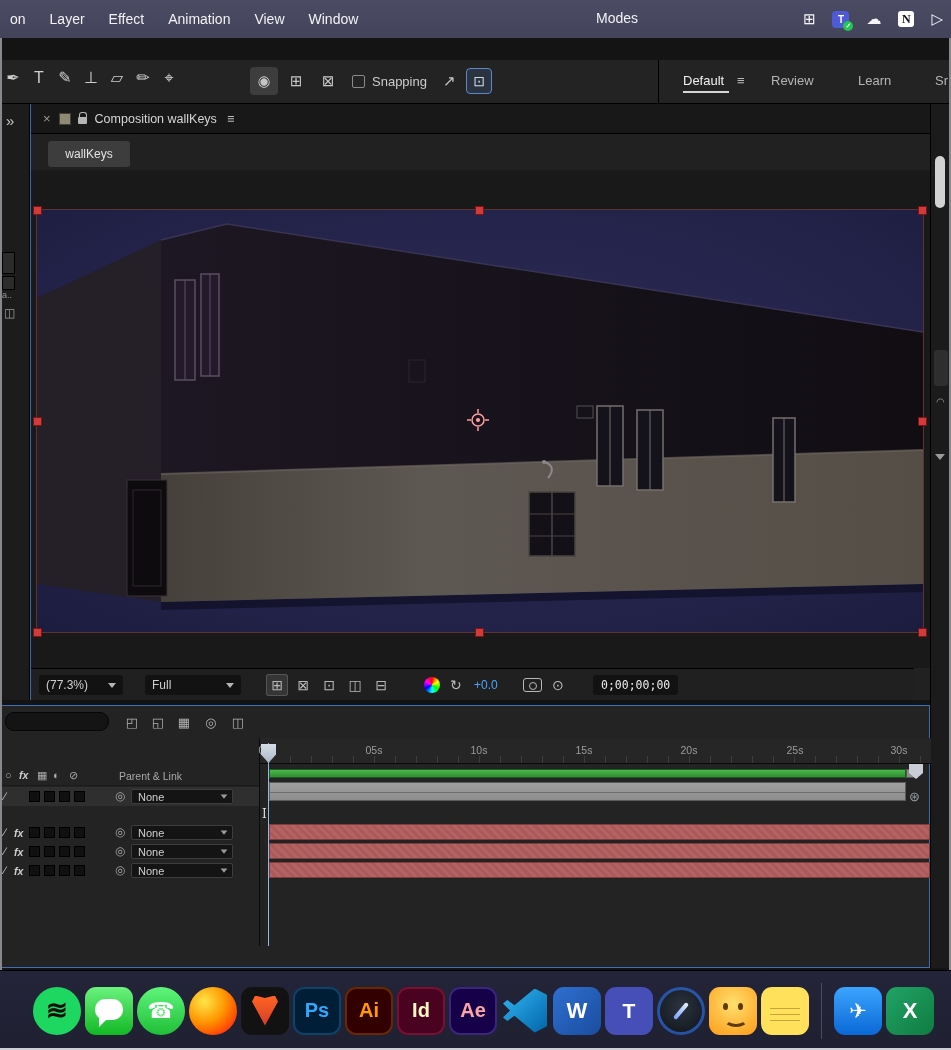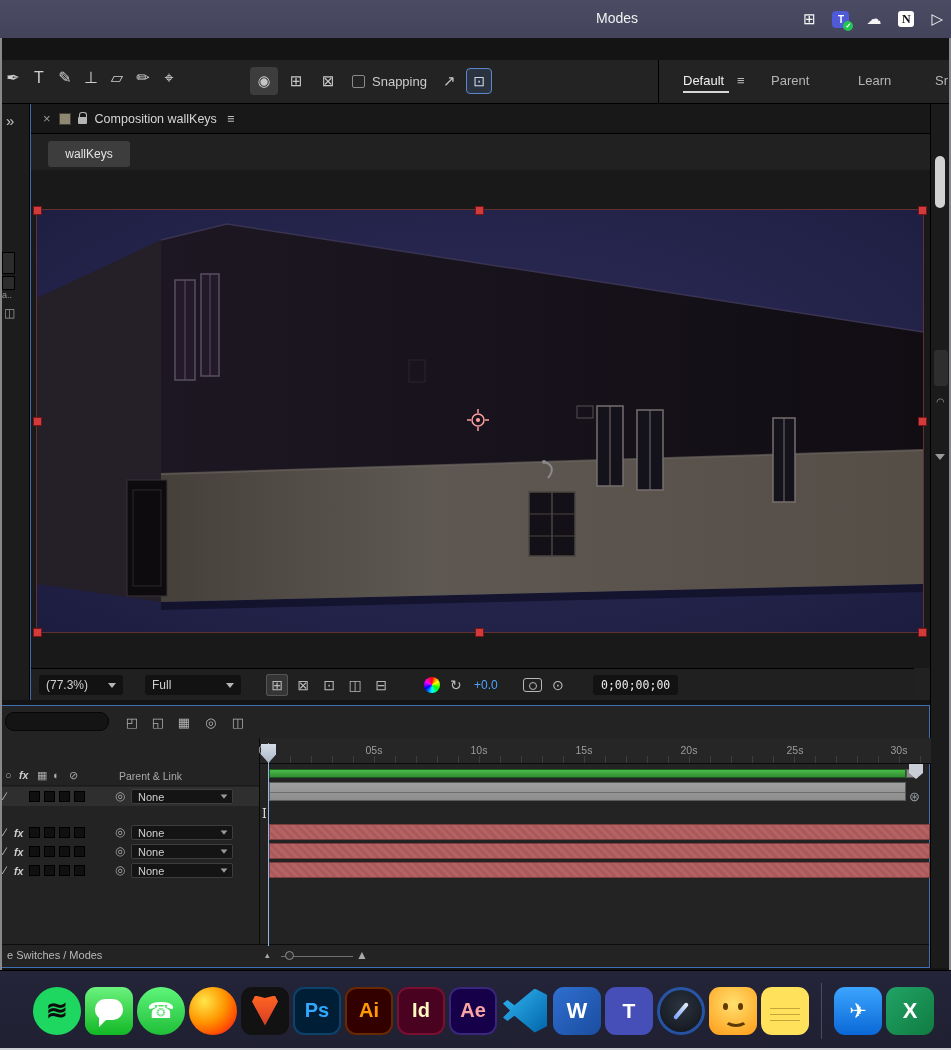--- a/index.html
+++ b/index.html
@@ -122,20 +122,28 @@
 
 .win-frame{border-left:2px solid #88888d;border-right:2px solid #88888d;pointer-events:none;z-index:40}
 .bottom-edge{background:#cfcfd6}
 </style>
 </head>
 <body>
 
 <div id="screen">
 
   <div class="abs menubar" style="left:0;top:0;width:951px;height:38px">
+    <div class="mb-left">
+      <span class="mb-item">on</span>
+      <span class="mb-item">Layer</span>
+      <span class="mb-item">Effect</span>
+      <span class="mb-item">Animation</span>
+      <span class="mb-item">View</span>
+      <span class="mb-item">Window</span>
+    </div>
     <span class="mb-item abs" style="left:596px;top:10px">Modes</span>
     <div class="mb-right">
       <span class="mb-ico">⊞</span>
       <span class="mb-teams">
           <span>T</span>
           <span class="chk">✓</span>
         </span>
       <span class="mb-ico">☁</span>
       <span class="mb-notion">N</span>
       <span class="mb-ico">▷</span>
@@ -165,21 +173,21 @@
     <span class="chkbox" style="left:352px;top:15px"></span>
     <span class="abs" style="left:372px;top:14px;font-size:13px;color:#cccccc">Snapping</span>
     <span class="abs" style="left:443px;top:12px;font-size:15px;color:#c5c5c5">↗</span>
     <div class="gizmo" style="left:466px;top:8px">
         <span>⊡</span>
       </div>
     <div class="abs" style="left:658px;top:0;width:1px;height:44px;background:#000"></div>
     <span class="ws-label active" style="left:683px">Default</span>
     <div class="ws-underline" style="left:683px;top:31px;width:46px"></div>
     <span class="abs" style="left:737px;top:13px;font-size:13px;color:#bbbbbb">≡</span>
-    <span class="ws-label" style="left:771px">Parent</span>
+    <span class="ws-label" style="left:771px">Review</span>
     <span class="ws-label" style="left:858px">Learn</span>
     <span class="ws-label" style="left:935px">Sr</span>
   </div>
 
   <div class="abs rail" style="left:0;top:104px;width:30px;height:596px">
     <span class="abs" style="left:6px;top:8px;font-size:15px;color:#c8c8c8">»</span>
     <div class="abs" style="left:2px;top:148px;width:13px;height:22px;background:#2c2c2c;border:1px solid #000"></div>
     <div class="abs" style="left:2px;top:172px;width:13px;height:14px;background:#2c2c2c;border:1px solid #000"></div>
     <span class="abs" style="left:2px;top:186px;font-size:9px;color:#999999">a..</span>
     <span class="abs" style="left:4px;top:202px;font-size:12px;color:#9a9a9a">◫</span>
@@ -412,27 +420,20 @@
       <span class="sw" style="left:43px;top:3px"></span>
       <span class="sw" style="left:58px;top:3px"></span>
       <span class="sw" style="left:73px;top:3px"></span>
       <span class="pick" style="left:114px;top:1px">◎</span>
       <div class="none-dd" style="top:1px">
           <span>None</span>
           <span class="caret"></span>
         </div>
     </div>
 
-    <div class="tl-bottom">
-      <span class="abs" style="left:6px;top:4px">e Switches / Modes</span>
-      <span class="abs" style="left:264px;top:5px;font-size:9px;color:#aaaaaa">▴</span>
-      <div class="zoomtrack"></div>
-      <div class="zoomthumb"></div>
-      <span class="abs" style="left:355px;top:3px;font-size:12px;color:#aaaaaa">▲</span>
-    </div>
   </div>
 
   <div class="abs dock" style="left:0;top:970px;width:951px;height:80px">
     <div class="dock-inner">
       <div class="di di-spotify">
           <span class="gly">≋</span>
         </div>
       <div class="di di-messages"></div>
       <div class="di di-whatsapp">
           <span class="gly">☎</span>

